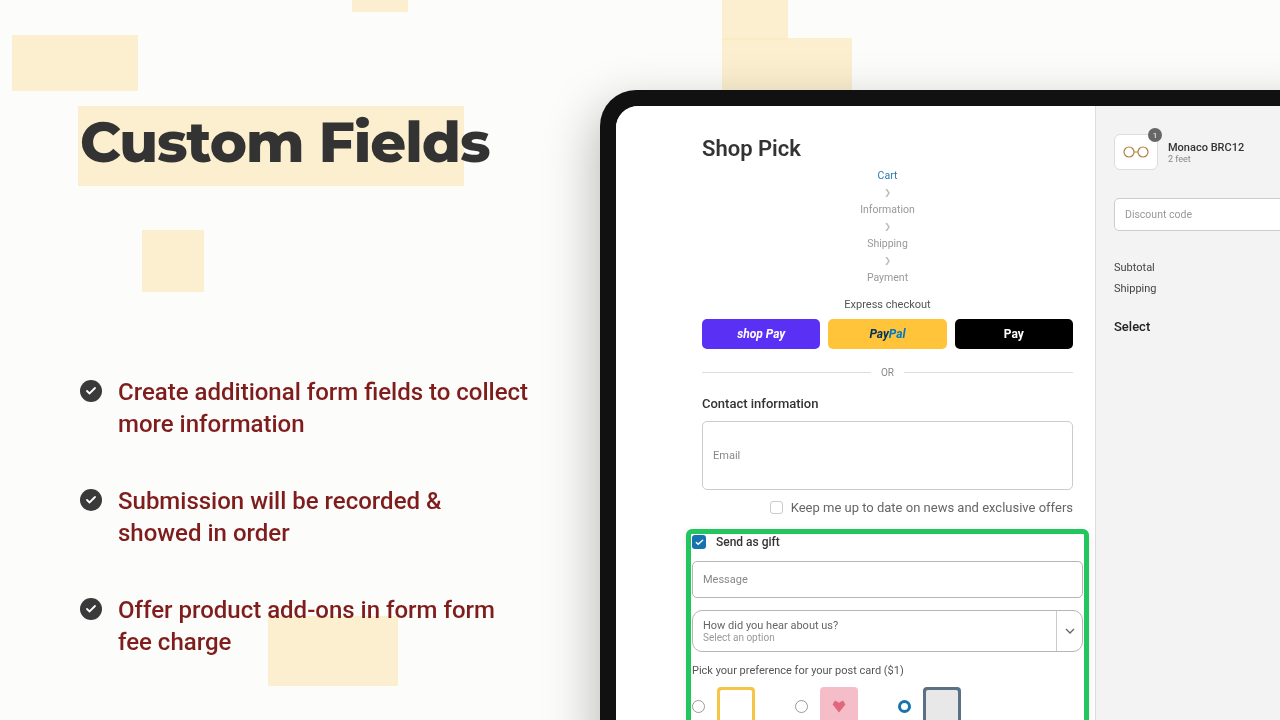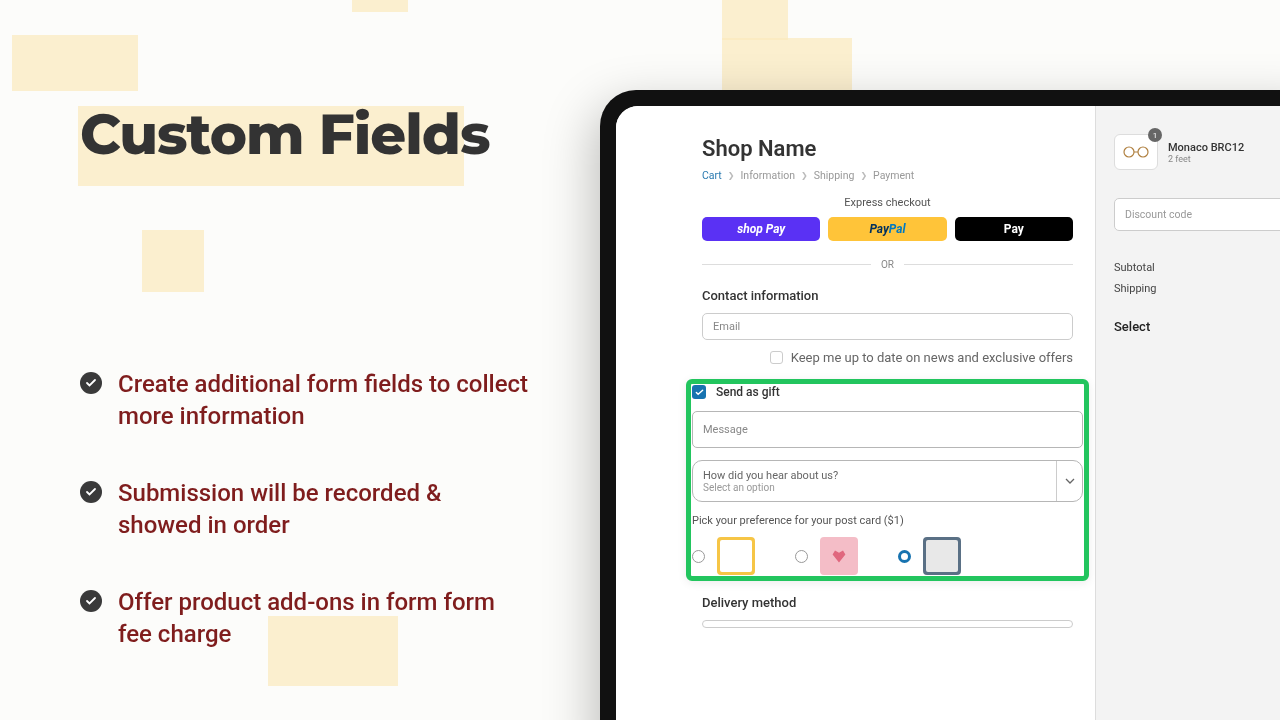--- a/index.html
+++ b/index.html
@@ -12,48 +12,48 @@
 }
 .bg-sq { position: absolute; background: #fbe9bc; opacity: 0.7; }
 .sq1 { width: 126px; height: 56px; left: 12px; top: 35px; }
 .sq2 { width: 62px; height: 62px; left: 142px; top: 230px; }
 .sq3 { width: 56px; height: 12px; left: 352px; top: 0; }
 .sq4 { width: 66px; height: 40px; left: 722px; top: 0; }
 .sq5 { width: 130px; height: 58px; left: 722px; top: 38px; }
 .sq6 { width: 130px; height: 70px; left: 268px; top: 616px; }
 .sq7 { width: 386px; height: 80px; left: 78px; top: 106px; }
 
-.left-col { position: absolute; left: 80px; top: 0; width: 450px; }
+.left-col { position: absolute; left: 80px; top: 8px; width: 450px; }
 .hero-title { font-size: 56px; font-weight: 800; color: #333; letter-spacing: -1px; margin-top: 100px; font-family: "Montserrat", sans-serif; }
 .bullets { margin-top: 200px; }
 .bullet { display: flex; align-items: flex-start; margin-bottom: 44px; }
 .bullet-icon { width: 22px; height: 22px; background: #3a3a3a; border-radius: 50%; display: flex; align-items: center; justify-content: center; margin-right: 16px; margin-top: 4px; flex-shrink: 0; }
 .bullet-icon svg { width: 12px; height: 12px; }
 .bullet-text { font-size: 24px; color: #7f1d1d; line-height: 1.35; font-weight: 500; }
 
 .tablet { position: absolute; left: 600px; top: 90px; width: 740px; height: 680px; background: #111; border-radius: 36px; padding: 16px; box-shadow: -6px 16px 50px rgba(0,0,0,0.25); }
 .tablet-inner { width: 100%; height: 100%; background: #fff; border-radius: 22px; overflow: hidden; position: relative; }
 .checkout { position: absolute; left: -30px; top: 0; width: 760px; height: 100%; display: flex; }
 
 .main-col { width: 510px; background: #fff; padding: 30px 22px 0 116px; border-right: 1px solid #ddd; }
 .shop-name { font-size: 22px; font-weight: 600; color: #333; margin-bottom: 8px; }
-.crumbs { font-size: 10.5px; color: #999; margin-bottom: 14px; display: flex; align-items: center; gap: 6px; }
+.crumbs { font-size: 10.5px; color: #999; margin-bottom: 14px; display: flex; align-items: center; gap: 6px; flex-direction: column; }
 .crumbs .step.active { color: #2a7ab0; }
 .crumbs .sep { color: #bbb; font-size: 8px; }
 .express-title { text-align: center; font-size: 11px; color: #555; margin-bottom: 8px; }
 .express-row { display: flex; gap: 8px; margin-bottom: 14px; }
-.express-btn { flex: 1; height: 24px; border-radius: 5px; display: flex; align-items: center; justify-content: center; font-size: 12px; font-weight: 700; }
+.express-btn { flex: 1; height: 30px; border-radius: 5px; display: flex; align-items: center; justify-content: center; font-size: 12px; font-weight: 700; }
 .shoppay { background: #5a31f4; color: #fff; }
 .paypal { background: #ffc439; color: #00305d; }
 .applepay { background: #000; color: #fff; }
 .or-row { display: flex; align-items: center; margin: 18px 0; }
 .or-line { flex: 1; height: 1px; background: #ddd; }
 .or-text { font-size: 10px; color: #888; padding: 0 10px; }
 .section-title { font-size: 13px; color: #333; font-weight: 500; margin-bottom: 10px; }
-.input-box { border: 1px solid #ccc; border-radius: 5px; padding: 6px 10px; font-size: 11px; color: #888; background: #fff; margin-bottom: 10px; }
+.input-box { border: 1px solid #ccc; border-radius: 5px; padding: 27px 10px; font-size: 11px; color: #888; background: #fff; margin-bottom: 10px; }
 .chk-row { display: flex; align-items: center; font-size: 13px; color: #666; margin-bottom: 14px; justify-content: flex-end; }
 .chk { width: 13px; height: 13px; border: 1px solid #ccc; border-radius: 3px; margin-right: 8px; background: #fff; }
 
 .gift-box { background: #fff; border: 5px solid #22c55e; border-radius: 6px; padding: 1px; margin: 0 -16px 14px -16px; box-shadow: 0 2px 10px rgba(0,0,0,0.08); }
 .gift-h { display: flex; align-items: center; margin-bottom: 12px; }
 .gift-chk { width: 14px; height: 14px; background: #1773b0; border-radius: 3px; display: flex; align-items: center; justify-content: center; margin-right: 10px; }
 .gift-chk svg { width: 9px; height: 9px; }
 .gift-title { font-size: 12px; color: #333; font-weight: 500; }
 .gift-input { border: 1px solid #b6b6b6; border-radius: 5px; padding: 11px 10px; font-size: 11px; color: #888; margin-bottom: 12px; background: #fff; }
 .select-box { border: 1px solid #b6b6b6; border-radius: 10px; background: #fff; display: flex; align-items: center; margin-bottom: 12px; }
@@ -122,21 +122,21 @@
         </div>
       <div class="bullet-text">Offer product add-ons in form form fee charge</div>
     </div>
   </div>
 </div>
 
 <div class="tablet">
   <div class="tablet-inner">
     <div class="checkout">
       <div class="main-col">
-        <div class="shop-name">Shop Name</div>
+        <div class="shop-name">Shop Pick</div>
         <div class="crumbs">
           <span class="step active">Cart</span>
           <span class="sep">❯</span>
           <span class="step">Information</span>
           <span class="sep">❯</span>
           <span class="step">Shipping</span>
           <span class="sep">❯</span>
           <span class="step">Payment</span>
         </div>
         <div class="express-title">Express checkout</div>

